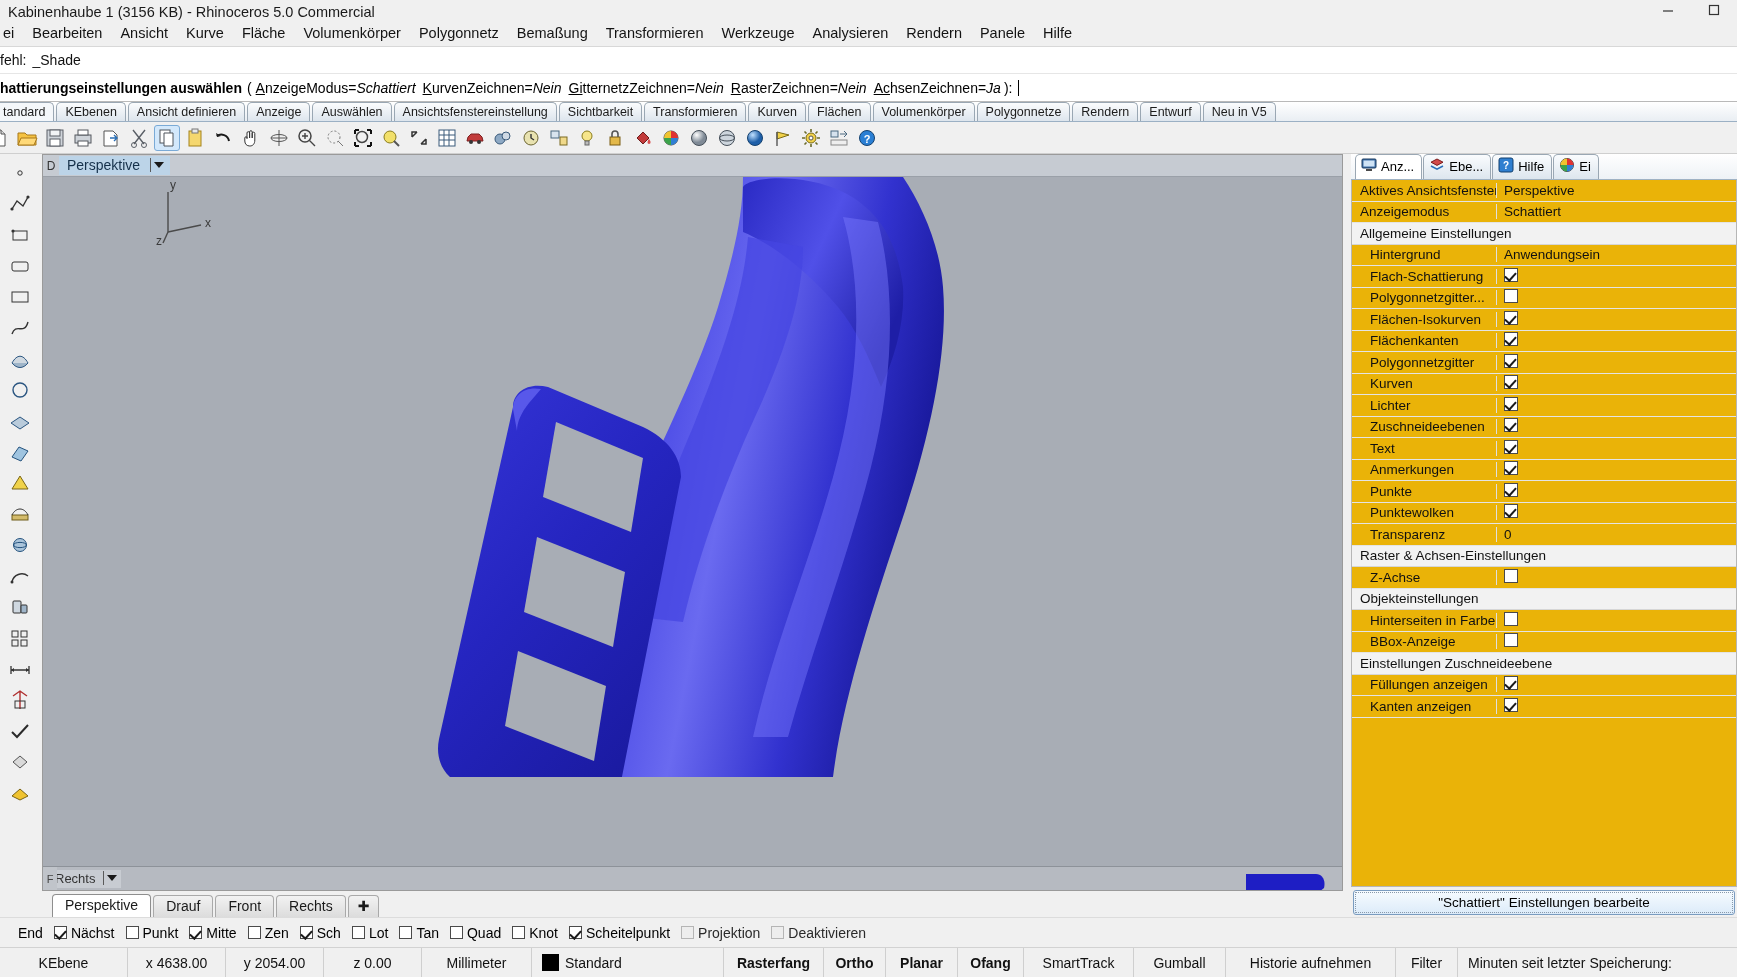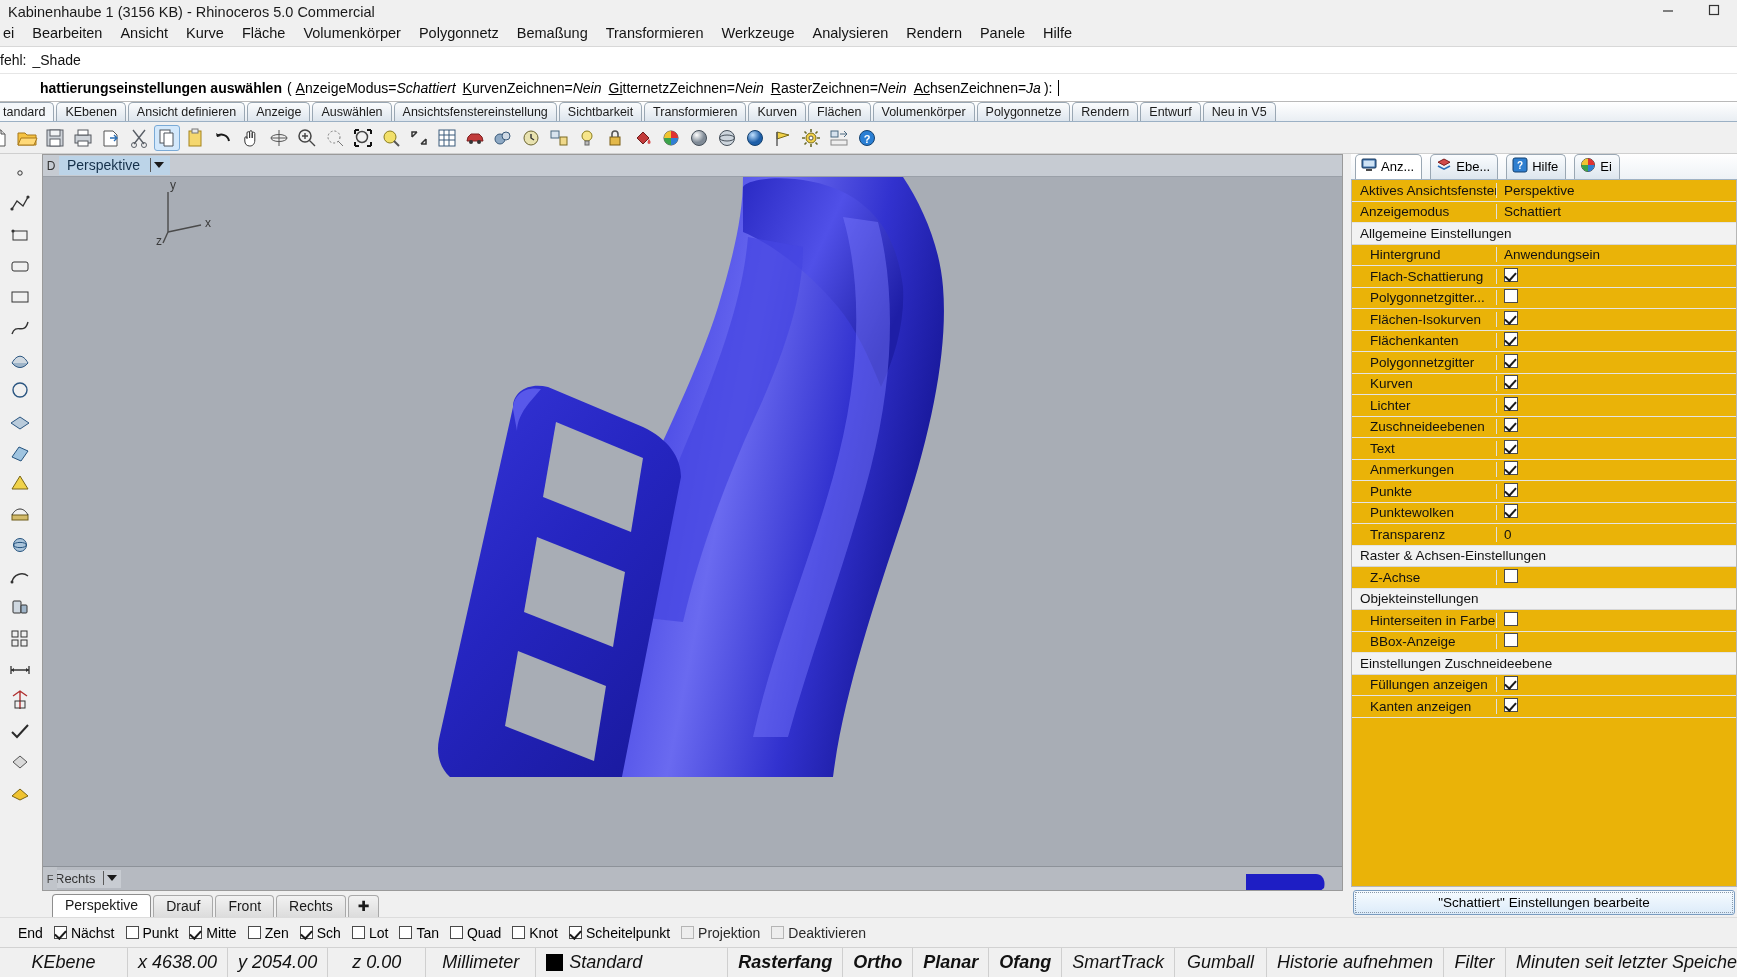--- a/index.html
+++ b/index.html
@@ -81,21 +81,20 @@
   
   .cmd-prompt-wrap {
     flex: 0 0 28px;
     background: #ffffff;
     border-bottom: 1px solid #b9b9b9;
     display: flex;
     align-items: center;
     font-size: 14px;
     white-space: nowrap;
     overflow: hidden;
-    padding-left: 40px;
   }
   .cmd-bold { font-weight: bold; }
   .cmd-ital { font-style: italic; }
   .cmd-ul { text-decoration: underline; }
   .caret {
     display: inline-block;
     width: 1px; height: 16px;
     background: #000;
     margin-left: 6px;
     vertical-align: middle;
@@ -282,21 +281,21 @@
     display: flex;
     flex-direction: column;
     background: #f0f0f0;
     min-width: 0;
     padding-left: 4px;
   }
   .rp-tabs {
     flex: 0 0 26px;
     display: flex;
     align-items: flex-end;
-    gap: 8px;
+    gap: 1px;
     border-bottom: 1px solid #9fb2c4;
     background: linear-gradient(#ffffff,#eef2f6);
     padding-left: 4px;
   }
   .rp-tab {
     display: flex;
     align-items: center;
     gap: 4px;
     font-size: 13px;
     padding: 2px 7px 3px 5px;
@@ -411,23 +410,22 @@
   .osnap.dis .chk { border-color:#b5b5b5; background:#ededed; }
   .osnap.dis span { color:#2a2a2a; }
 
   
   .statusbar {
     flex: 0 0 30px;
     background: #f0f0f0;
     display: flex;
     align-items: stretch;
     border-top: 1px solid #d2d2d2;
-    font-size: 18px;
+    font-size: 14px;
     overflow: hidden;
-    font-style: italic;
   }
   .sb-cell {
     display: flex;
     align-items: center;
     justify-content: center;
     border-right: 1px solid #cfcfcf;
     padding: 0 10px;
     white-space: nowrap;
     color: #111;
     cursor: default;

